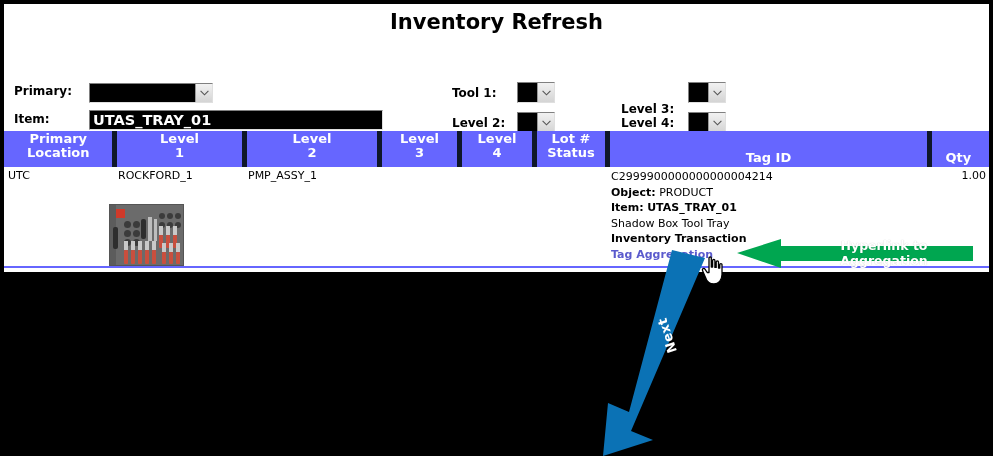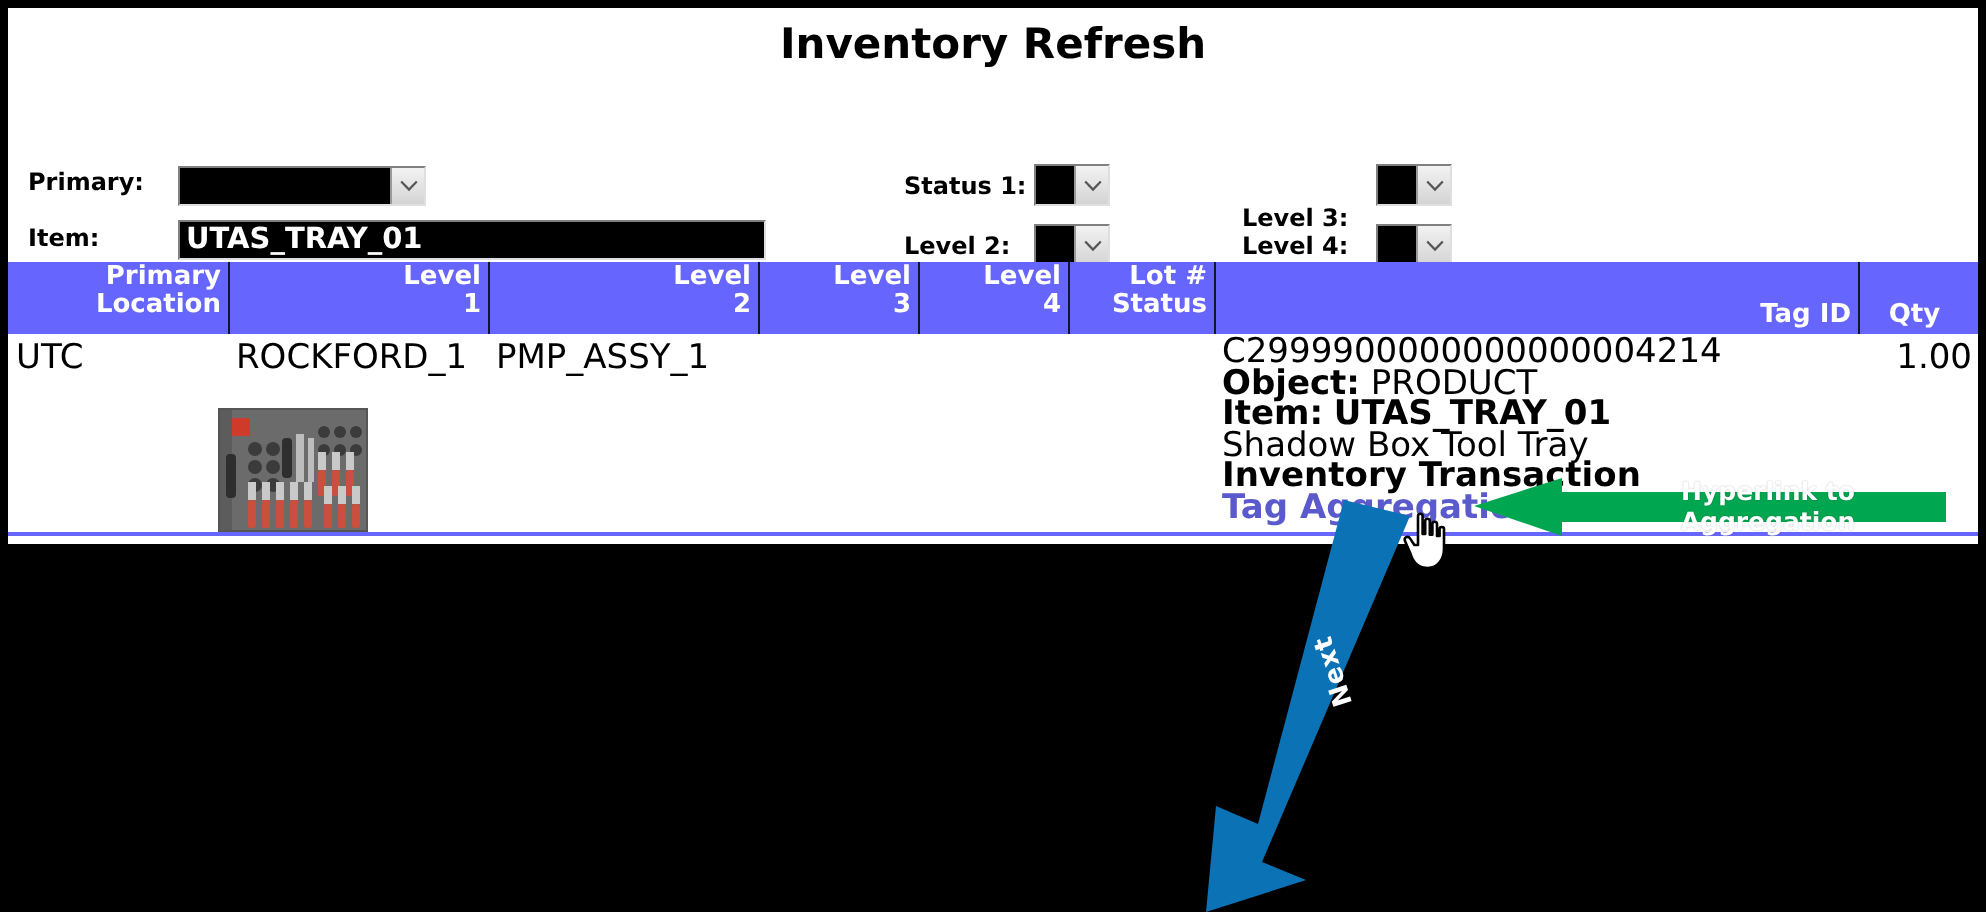--- a/index.html
+++ b/index.html
@@ -147,31 +147,31 @@
     left: 0; top: 127px;
     width: 985px;
     border-collapse: collapse;
     table-layout: fixed;
   }
   table.results th {
     background: #6666ff;
     color: #ffffff;
     font-size: 13px;
     font-weight: bold;
-    text-align: right;
+    text-align: center;
     vertical-align: top;
     padding: 1px 3px 3px 4px;
-    border-right: 1px solid #0f172a;
+    border-right: 5px solid #0f172a;
     line-height: 13.5px;
     height: 36px;
   }
   table.results th.qty-h { text-align: center; border-right: none; padding-right: 8px; vertical-align: bottom; }
   table.results th.tag-h { vertical-align: bottom; }
   table.results td {
-    font-size: 17px;
+    font-size: 11px;
     color: #000;
     vertical-align: top;
     padding: 2px 3px 2px 4px;
     background:#fff;
   }
   td.qty { text-align: right; padding-right: 8px; }
   .det-line { line-height: 15.5px; white-space: nowrap; }
   .det-line b { font-weight: bold; }
   a.taglink {
     color: #5a5acd;
@@ -255,21 +255,21 @@
         <span class="sel-arrow">
           <svg width="9" height="6" viewBox="0 0 9 6">
               <path d="M0.6 0.8 L4.5 4.8 L8.4 0.8" fill="none" stroke="#555" stroke-width="1.1"></path>
             </svg>
         </span>
       </div>
 
       <div class="lbl" style="left:10px; top:78px;">Item:</div>
       <div class="inp-item" placeholder="">UTAS_TRAY_01</div>
 
-      <div class="lbl" style="left:448px; top:52px;">Status 1:</div>
+      <div class="lbl" style="left:448px; top:52px;">Tool 1:</div>
       <div class="sel-small" style="left:513px; top:48px;">
         <span class="sel-arrow">
           <svg width="9" height="6" viewBox="0 0 9 6">
               <path d="M0.6 0.8 L4.5 4.8 L8.4 0.8" fill="none" stroke="#555" stroke-width="1.1"></path>
             </svg>
         </span>
       </div>
 
       <div class="lbl" style="left:448px; top:82px;">Level 2:</div>
       <div class="sel-small" style="left:513px; top:78px;">

